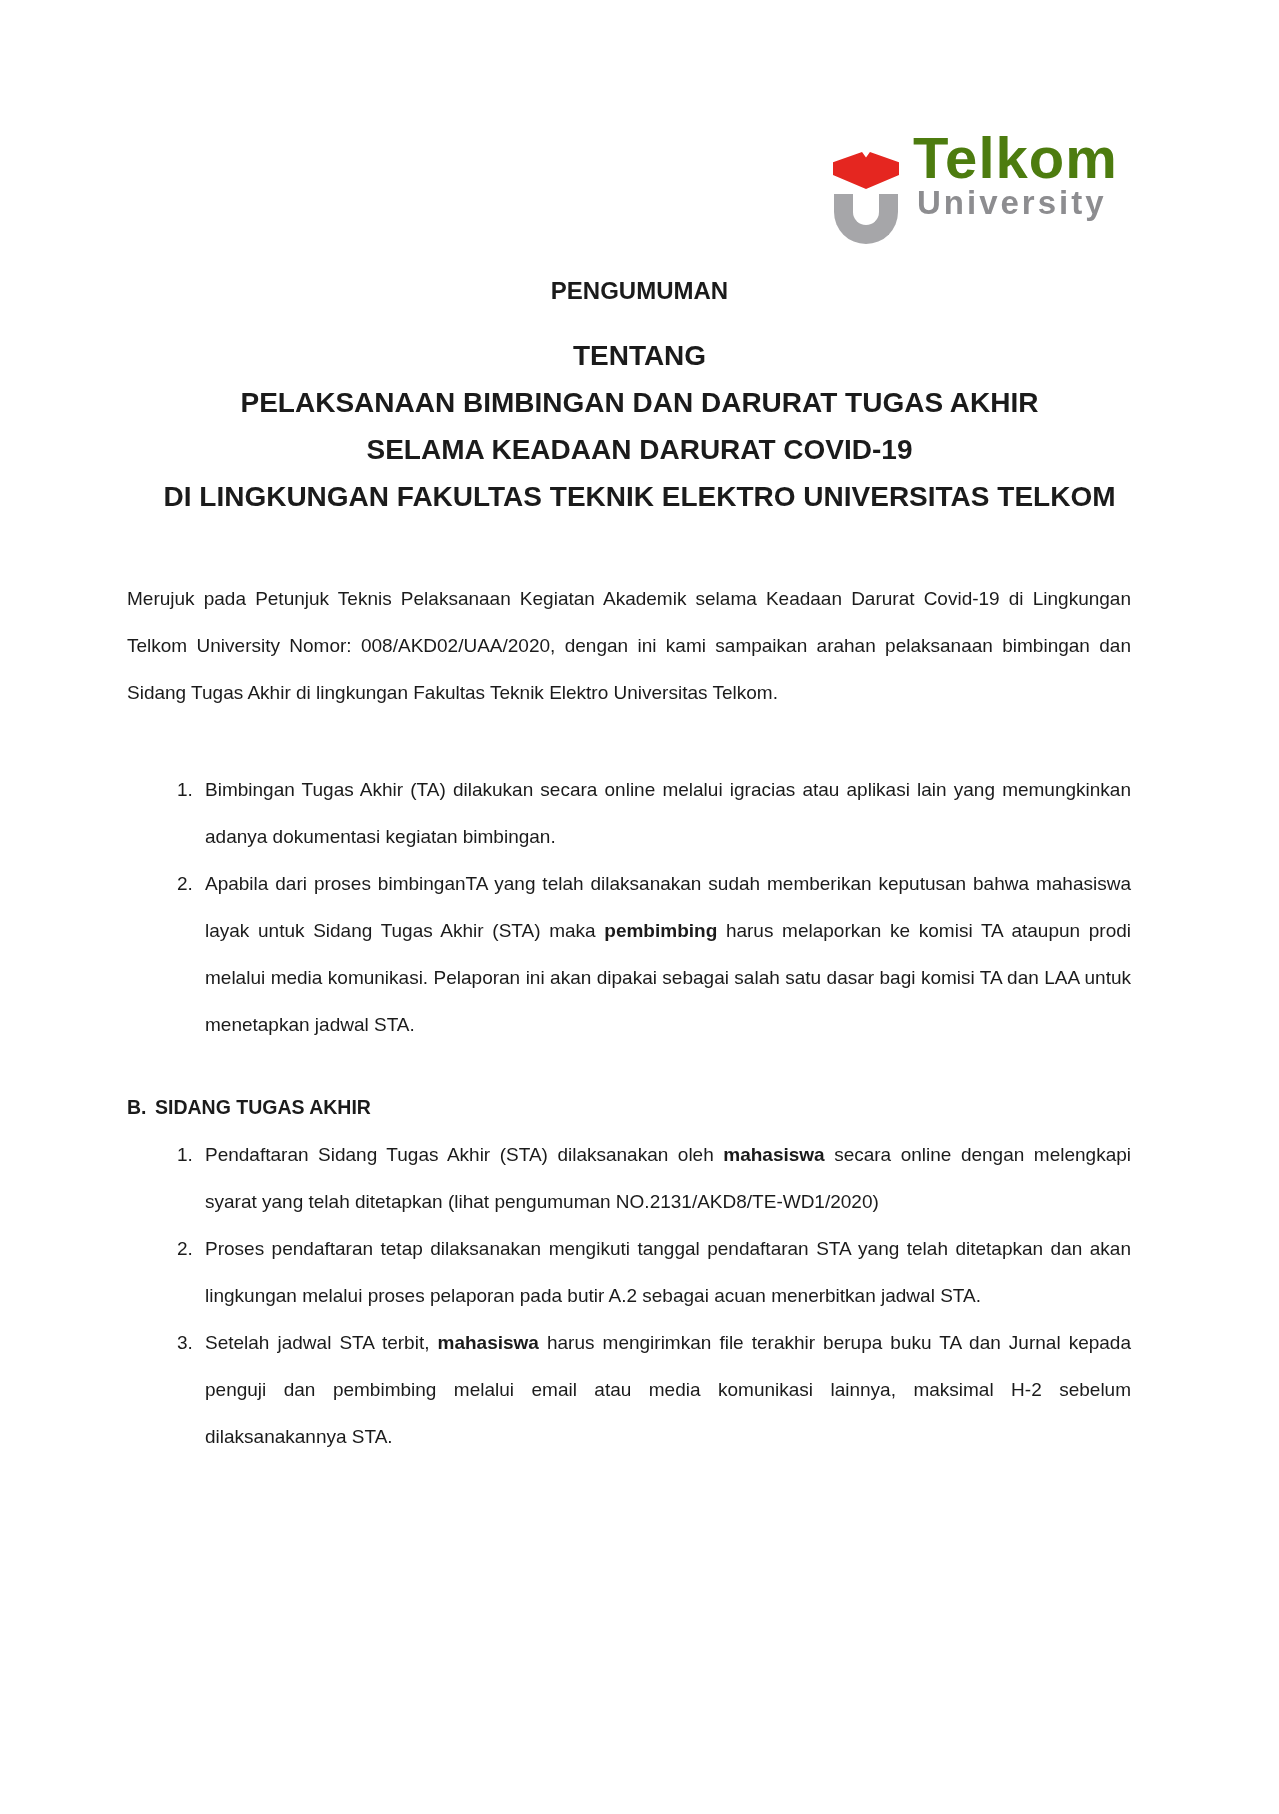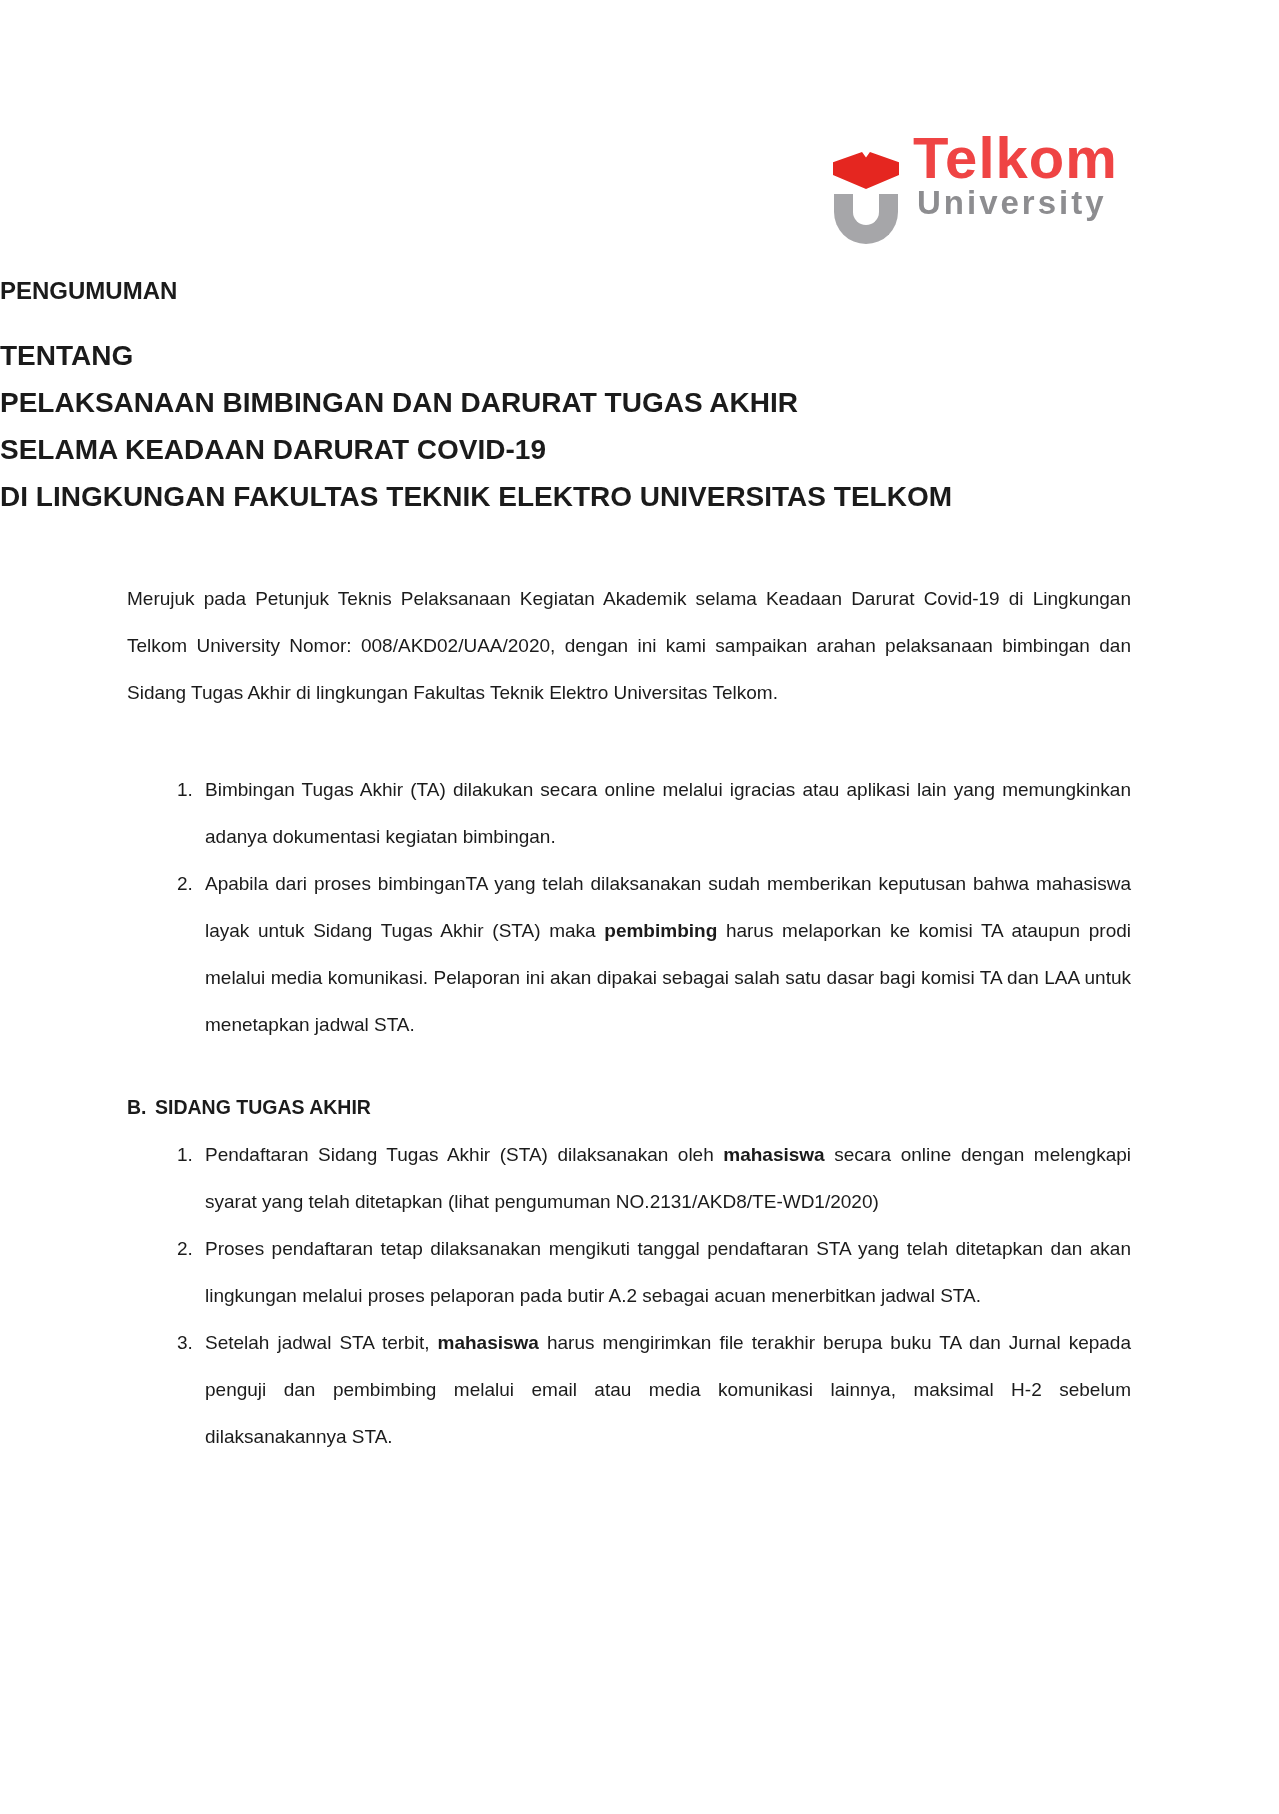--- a/index.html
+++ b/index.html
@@ -30,30 +30,30 @@
   .logo-u {
     width: 64px; height: 50px;
     margin-top: 5px; margin-left: 1px;
     box-sizing: border-box;
     border: 19px solid #a6a6a9;
     border-top: none;
     border-radius: 0 0 32px 32px;
   }
   .logo-text { margin-left: 14px; }
   .logo-brand {
-    font-size: 58px; font-weight: 700; color: #ef4444;
+    font-size: 58px; font-weight: 700; color: #4d7c0f;
     letter-spacing: 1px; line-height: 60px;
   }
   .logo-sub {
     font-size: 33px; font-weight: 700; color: #8d8d90;
     letter-spacing: 3px; line-height: 34px; margin-top: -2px; margin-left: 4px;
   }
 
   
-  .header-block { position: absolute; top: 276px; left: 0; width: 1279px; }
+  .header-block { position: absolute; top: 276px; left: 0; width: 1279px; text-align: center; }
   .doc-title { font-size: 24px; font-weight: 700; line-height: 30px; }
   .doc-number { font-size: 20px; font-weight: 700; line-height: 28px; margin-top: 5px; white-space: pre; }
   .subject { margin-top: 26px; font-size: 28px; font-weight: 700; line-height: 47px; }
 
   
   .doc-body {
     position: absolute;
     top: 575px;
     left: 127px;
     width: 1004px;

